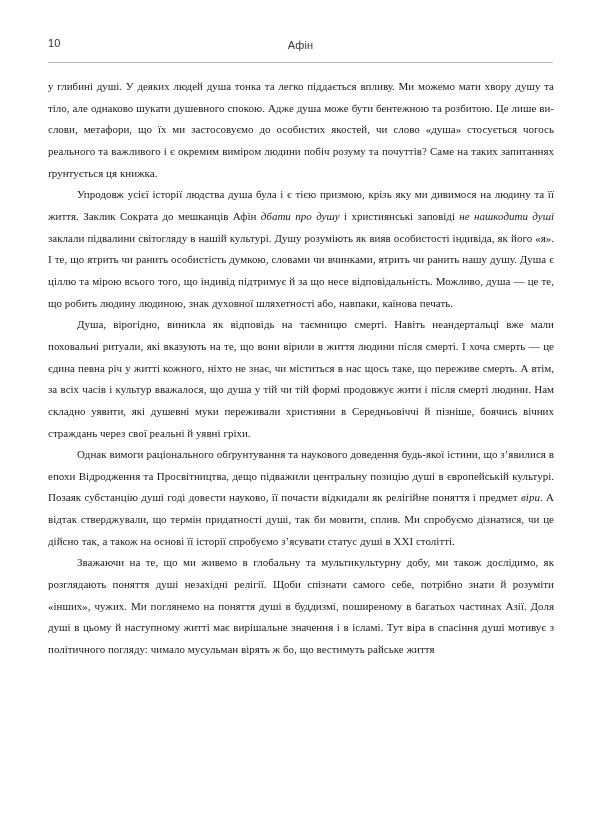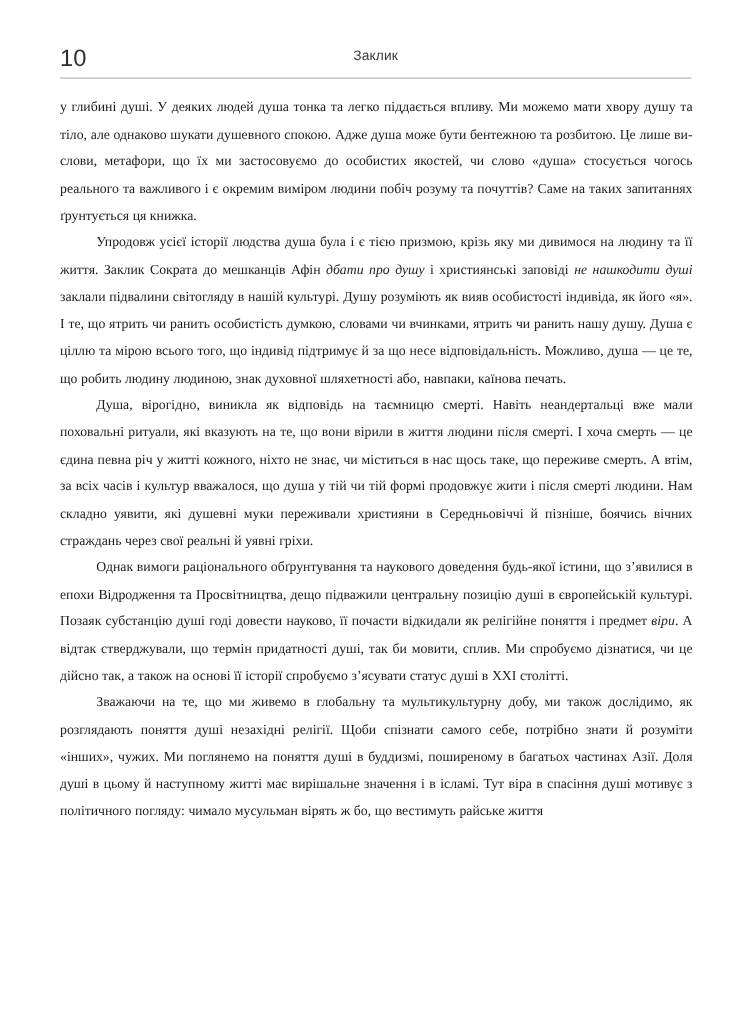--- a/index.html
+++ b/index.html
@@ -38,21 +38,21 @@
     justify-content: flex-start;
     font-family: "Liberation Sans", "DejaVu Sans", sans-serif;
     font-size: 11.5px;
     color: #3a3a3a;
     letter-spacing: 0.1px;
   }
   .running-head .folio {
     position: absolute;
     left: 0;
     top: 0;
-    font-size: 19px;
+    font-size: 11px;
     color: #2e2e2e;
     line-height: 1;
   }
   .running-head .head-title {
     position: absolute;
     left: 0;
     right: 0;
     top: 2px;
     text-align: center;
     font-size: 11px;
@@ -95,21 +95,21 @@
     font-style: italic;
   }
 </style>
 </head>
 <body style="background: rgb(255, 255, 255); color: rgb(27, 27, 27);">
 
 <div class="page">
 
   <header class="running-head">
     <span class="folio">10</span>
-    <span class="head-title">Заклик</span>
+    <span class="head-title">Афін</span>
   </header>
 
   <div class="head-rule" style="background: rgb(185, 185, 185);"></div>
 
   <main class="text-column">
 
   <p class="para no-indent"><span>у глибині душі. У деяких людей душа тонка та легко піддається впливу. Ми можемо мати хвору душу та тіло, але однаково шукати душевного спокою. Адже душа може бути бентежною та розбитою. Це лише ви­слови, метафори, що їх ми застосовуємо до особистих якостей, чи слово «душа» стосується чогось реального та важливого і є окремим виміром людини побіч розуму та почуттів? Саме на таких запитаннях ґрунтується ця книжка.</span></p>
       <p class="para"><span>Упродовж усієї історії людства душа була і є тією призмою, крізь яку ми дивимося на людину та її життя. Заклик Сократа до мешканців Афін </span><em>дбати про душу</em><span> і християнські заповіді </span><em>не нашкодити душі</em><span> заклали підвалини світогляду в нашій культурі. Душу розуміють як вияв осо­бистості індивіда, як його «я». І те, що ятрить чи ранить особистість думкою, словами чи вчинками, ятрить чи ранить нашу душу. Душа є ціллю та мірою всього того, що індивід підтримує й за що несе відпо­відальність. Можливо, душа — це те, що робить людину людиною, знак духовної шляхетності або, навпаки, каїнова печать.</span></p>
       <p class="para"><span>Душа, вірогідно, виникла як відповідь на таємницю смерті. Навіть неандертальці вже мали поховальні ритуали, які вказують на те, що вони вірили в життя людини після смерті. І хоча смерть — це єдина певна річ у житті кожного, ніхто не знає, чи міститься в нас щось таке, що переживе смерть. А втім, за всіх часів і культур вважалося, що душа у тій чи тій формі продовжує жити і після смерті людини. Нам складно уявити, які душевні муки переживали християни в Середньовіччі й пізніше, боячись вічних страждань через свої реальні й уявні гріхи.</span></p>
       <p class="para"><span>Однак вимоги раціонального обґрунтування та наукового доведення будь-якої істини, що з’явилися в епохи Відродження та Просвітництва, дещо підважили центральну позицію душі в європейській культурі. Позаяк субстанцію душі годі довести науково, її почасти відкидали як релігійне поняття і предмет </span><em>віри</em><span>. А відтак стверджували, що термін придатності душі, так би мовити, сплив. Ми спробуємо дізнатися, чи це дійсно так, а також на основі її історії спробуємо з’ясувати статус душі в XXI столітті.</span></p>

